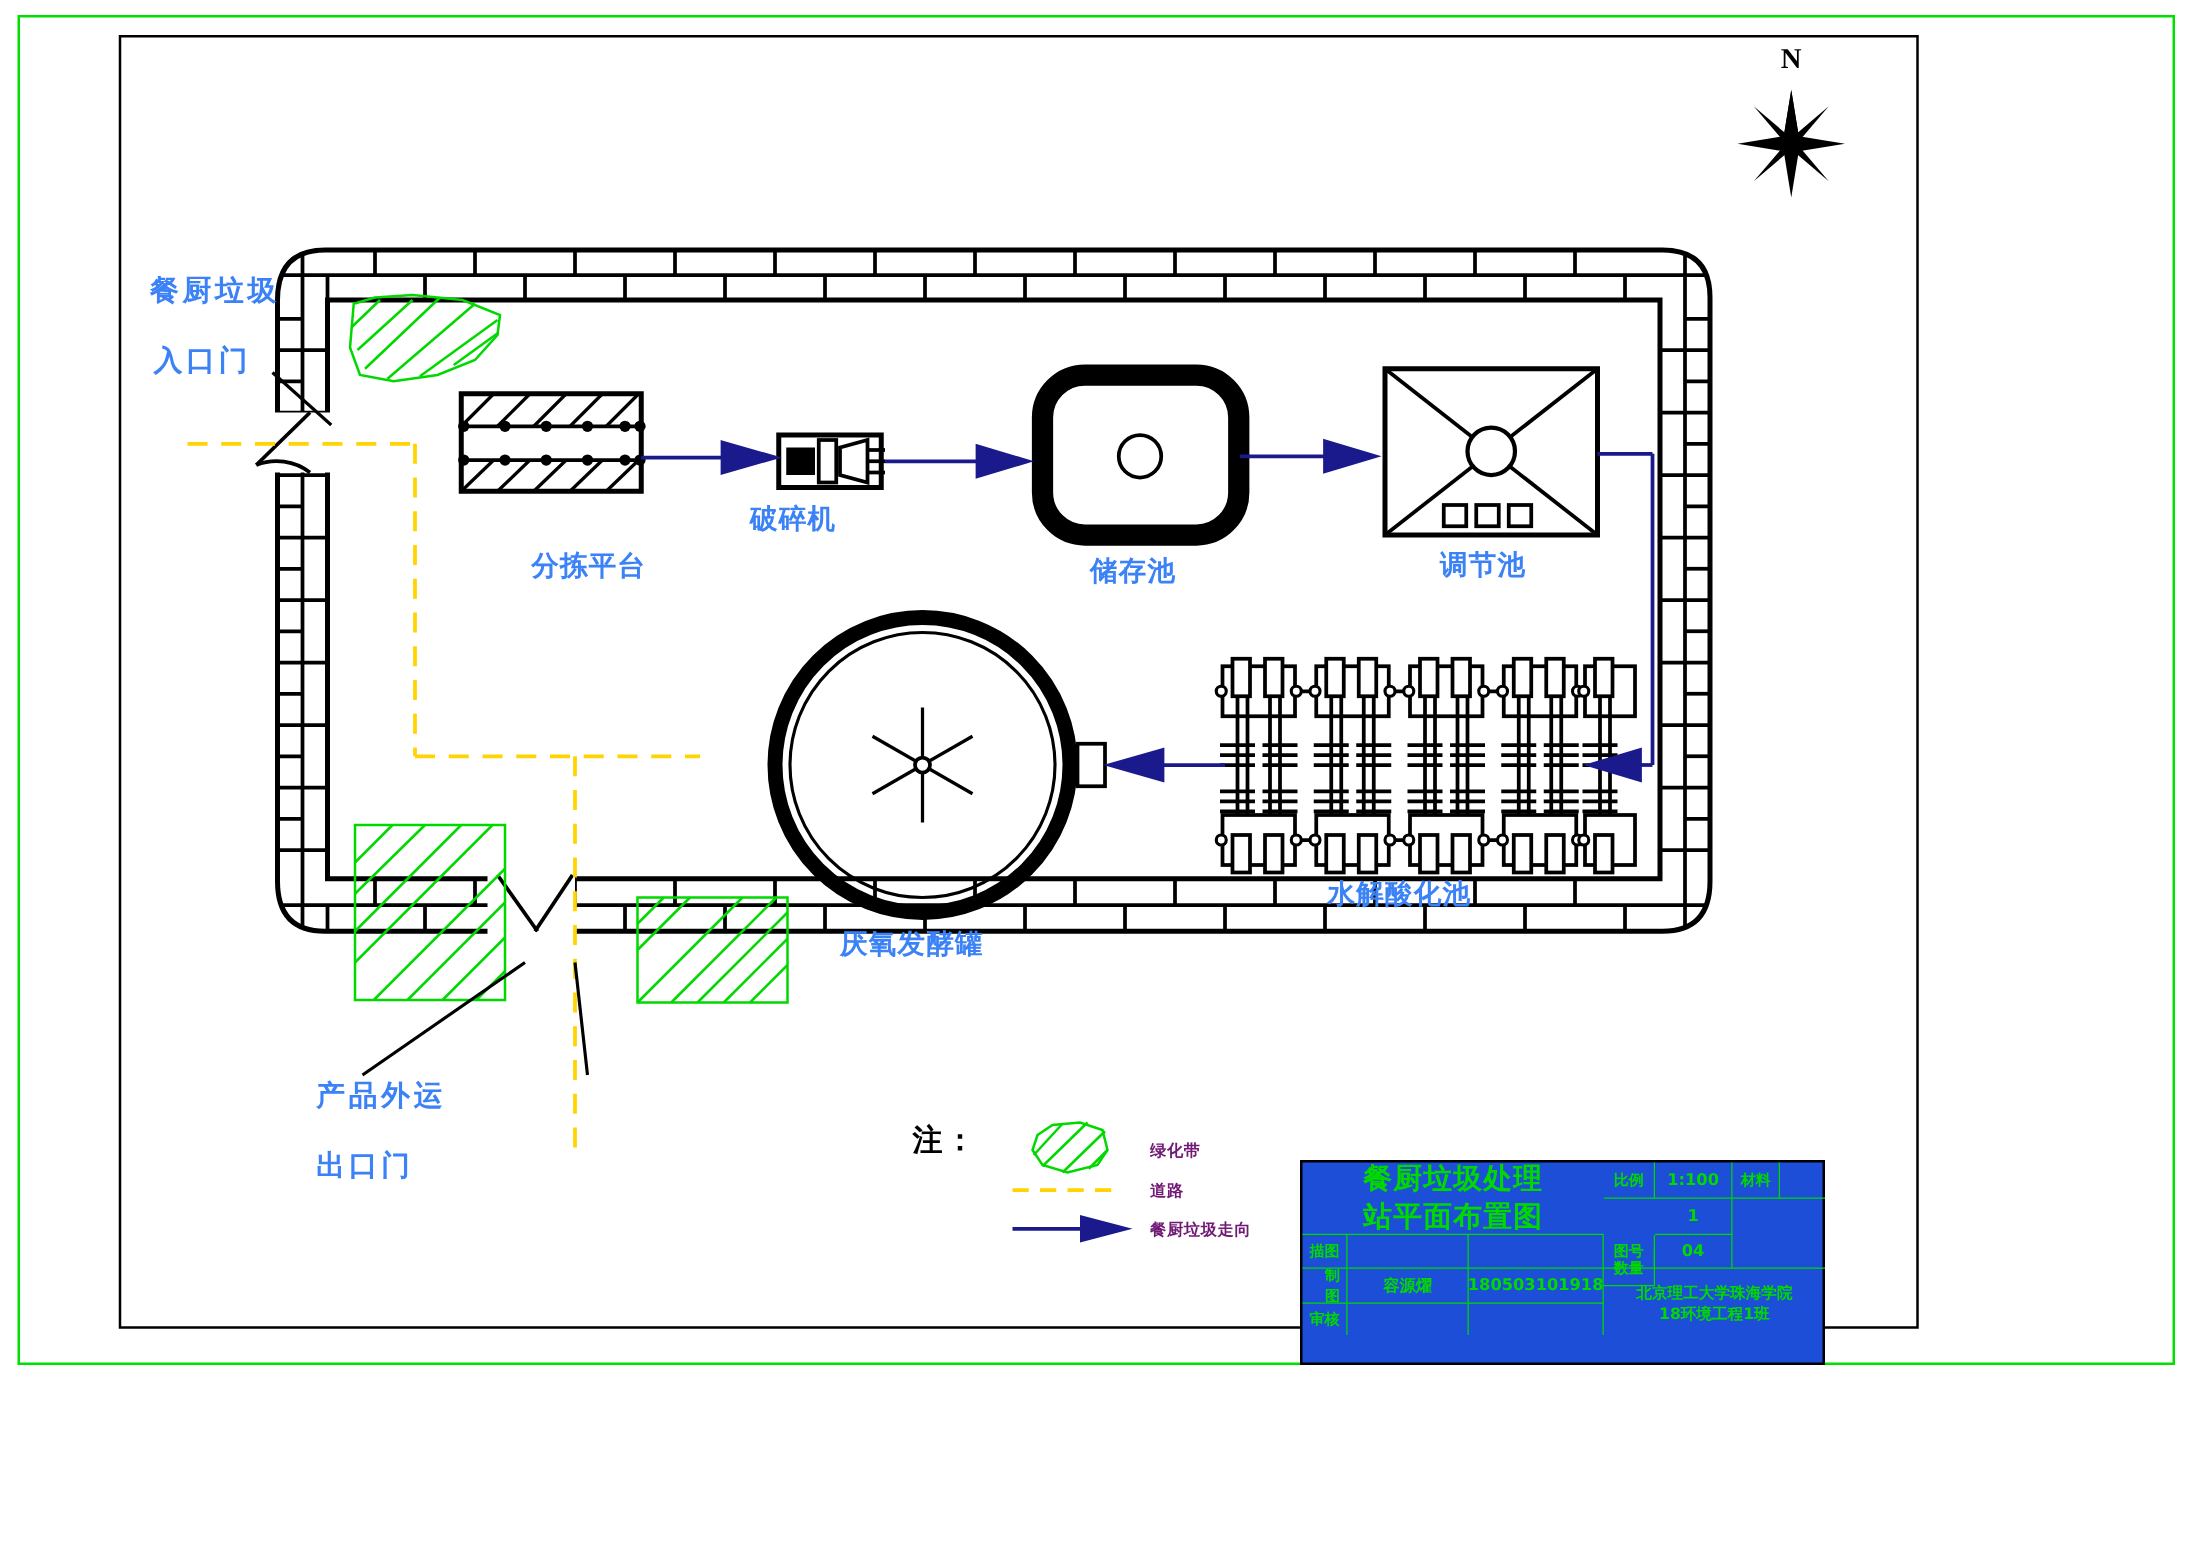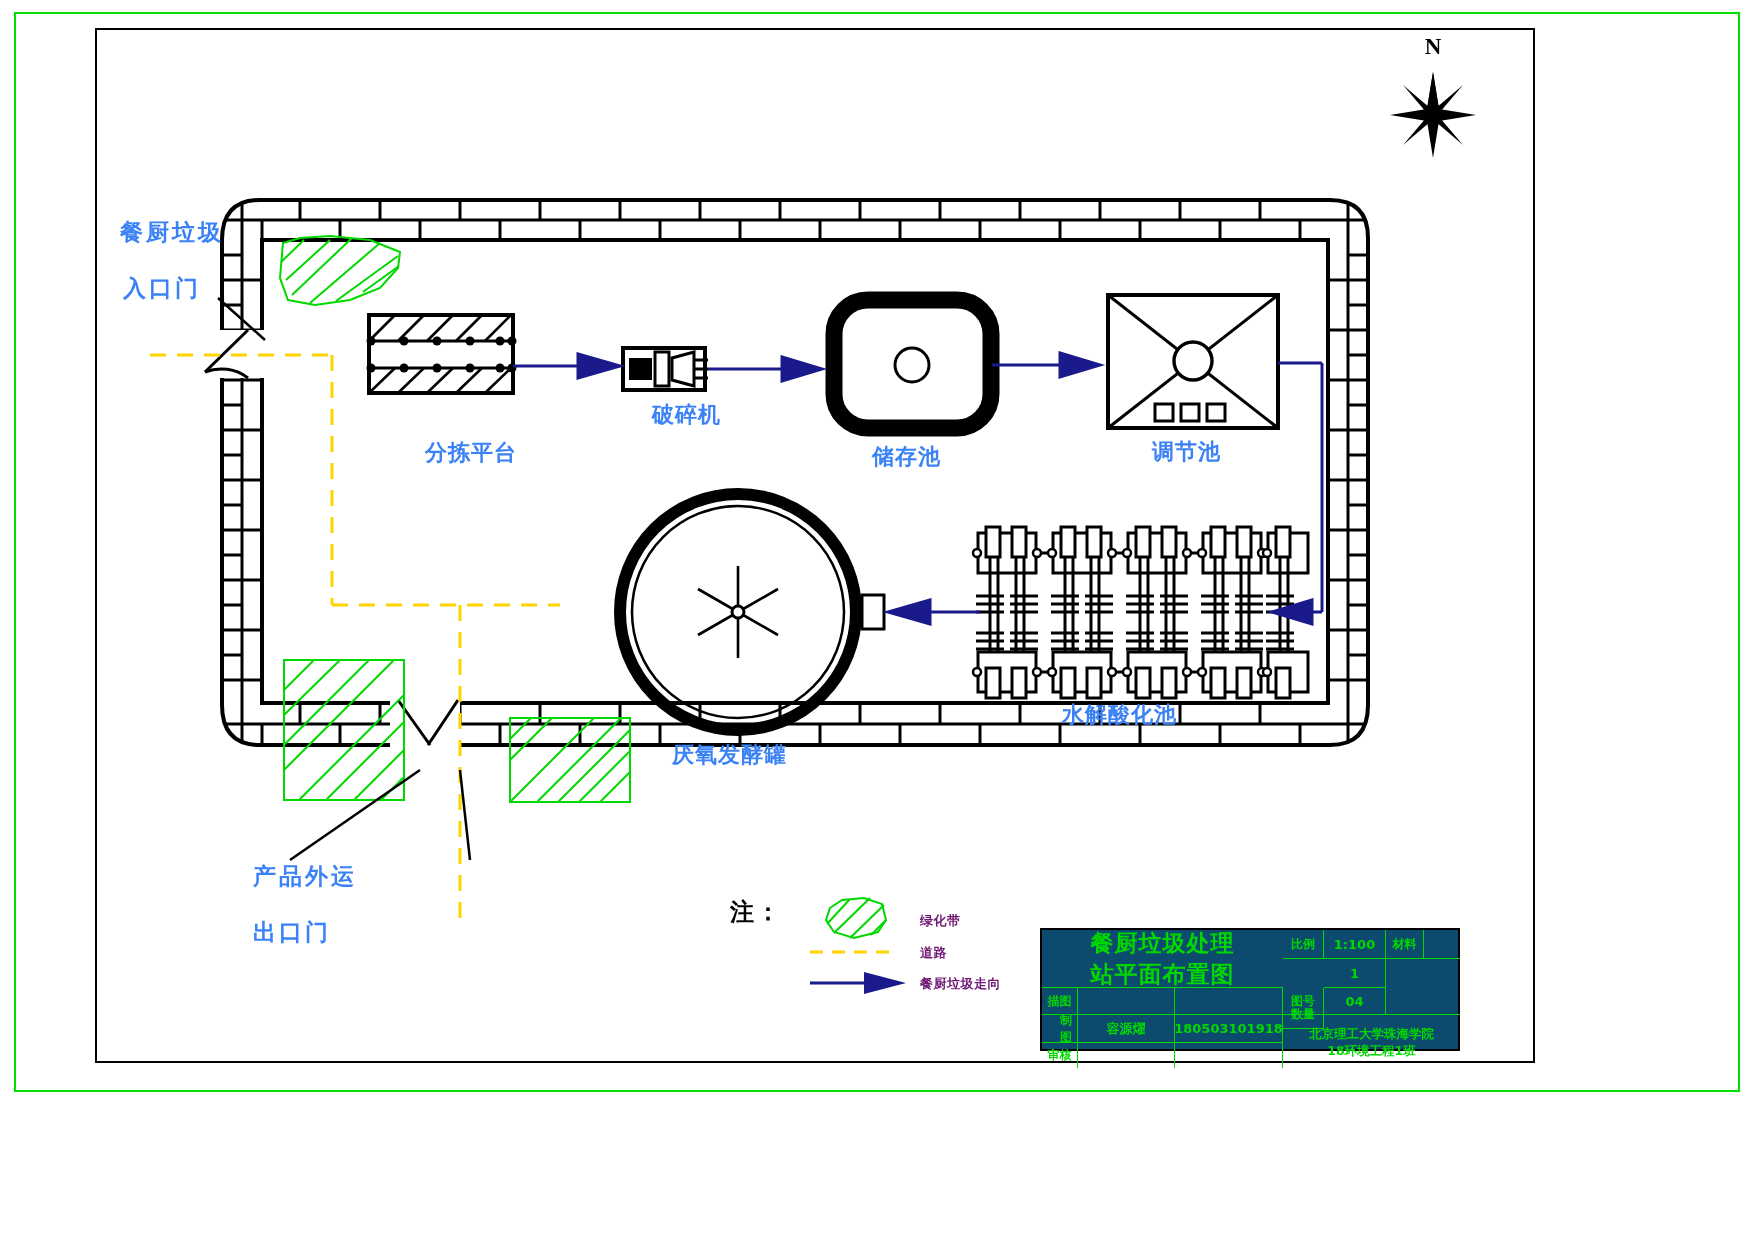--- a/index.html
+++ b/index.html
@@ -53,23 +53,23 @@
     font-size: 24px; font-weight: bold; color: #000; letter-spacing: 2px;
   }
   .legend-text {
     position: absolute; font-size: 13px; font-weight: bold; color: #701a75;
     letter-spacing: 0.5px; white-space: nowrap;
   }
   
   .title-block {
     position: absolute;
     left: 1040px; top: 928px;
-    width: 420px; height: 123px;
+    width: 420px; height: 164px;
     border: 2px solid #000;
-    background: #0c4a6e;
+    background: #1d4ed8;
   }
   .tb-cell {
     position: absolute;
     border-right: 1.4px solid #00d800;
     border-bottom: 1.4px solid #00d800;
     color: #00d800;
     display: flex; align-items: center; justify-content: center;
     font-family: "DejaVu Sans", sans-serif;
     font-weight: bold;
     overflow: hidden;
@@ -517,21 +517,21 @@
     </g>
 
     <g stroke="#000" stroke-width="2.5" fill="none">
       <line x1="218" y1="298" x2="265" y2="340"></line>
       <line x1="290" y1="860" x2="420" y2="770"></line>
       <line x1="470" y1="860" x2="460" y2="770"></line>
     </g>
   </svg>
 
   <div class="lbl eq-label" style="left:425px; top:438px;">分拣平台</div>
-  <div class="lbl eq-label" style="left:652px; top:400px;">破碎机</div>
+  <div class="lbl eq-label" style="left:600px; top:400px;">破碎机</div>
   <div class="lbl eq-label" style="left:872px; top:442px;">储存池</div>
   <div class="lbl eq-label" style="left:1152px; top:437px;">调节池</div>
   <div class="lbl eq-label" style="left:672px; top:740px;">厌氧发酵罐</div>
   <div class="lbl eq-label" style="left:1062px; top:700px;">水解酸化池</div>
 
   <div class="lbl door-label" style="left:120px; top:217px;">餐厨垃圾</div>
   <div class="lbl door-label" style="left:123px; top:273px;">入口门</div>
   <div class="lbl door-label" style="left:253px; top:861px;">产品外运</div>
   <div class="lbl door-label" style="left:253px; top:917px;">出口门</div>
 

